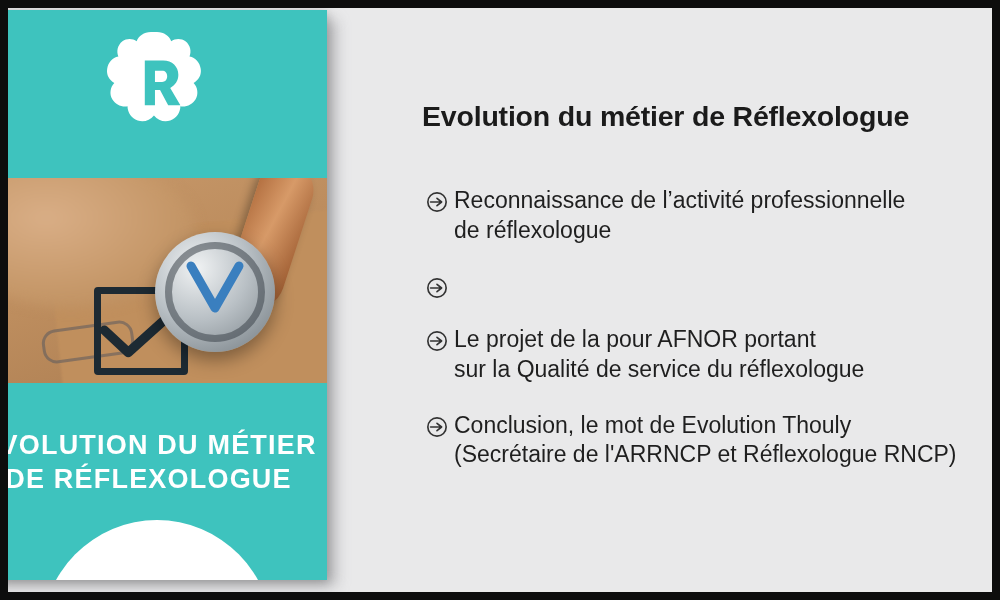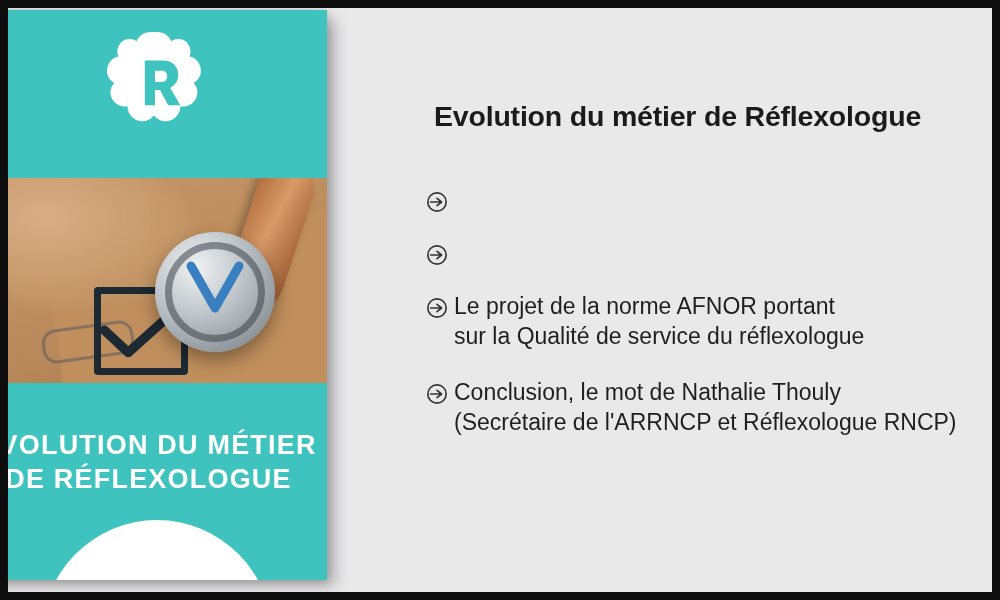--- a/index.html
+++ b/index.html
@@ -236,21 +236,21 @@
   
   .content {
     position: absolute;
     left: 410px;
     top: 0;
     right: 0;
     bottom: 0;
   }
   .slide-title {
     position: absolute;
-    left: 16px;
+    left: 4px;
     top: 92px;
     font-size: 28.5px;
     font-weight: bold;
     color: #1b1b1b;
     white-space: nowrap;
     letter-spacing: -0.2px;
   }
   .bullets {
     position: absolute;
     left: 8px;
@@ -341,44 +341,46 @@
 
       <div class="slide-title">Evolution du métier de Réflexologue</div>
 
       <div class="bullets">
 
         <div class="bullet">
           <svg class="bullet-icon" viewBox="0 0 24 24">
             <circle cx="12" cy="12" r="10" fill="none" stroke="#333" stroke-width="1.8"></circle>
             <path d="M5 12h11M12 8l5 4-5 4" fill="none" stroke="#333" stroke-width="1.8" stroke-linecap="round" stroke-linejoin="round"></path>
           </svg>
+          <div class="bullet-text">Reconnaissance de l’activité professionnelle
+de réflexologue</div>
         </div>
 
         <div class="bullet">
           <svg class="bullet-icon" viewBox="0 0 24 24">
             <circle cx="12" cy="12" r="10" fill="none" stroke="#333" stroke-width="1.8"></circle>
             <path d="M5 12h11M12 8l5 4-5 4" fill="none" stroke="#333" stroke-width="1.8" stroke-linecap="round" stroke-linejoin="round"></path>
           </svg>
         </div>
 
         <div class="bullet">
           <svg class="bullet-icon" viewBox="0 0 24 24">
             <circle cx="12" cy="12" r="10" fill="none" stroke="#333" stroke-width="1.8"></circle>
             <path d="M5 12h11M12 8l5 4-5 4" fill="none" stroke="#333" stroke-width="1.8" stroke-linecap="round" stroke-linejoin="round"></path>
           </svg>
-          <div class="bullet-text">Le projet de la norme AFNOR portant
+          <div class="bullet-text">Le projet de la pour AFNOR portant
 sur la Qualité de service du réflexologue</div>
         </div>
 
         <div class="bullet">
           <svg class="bullet-icon" viewBox="0 0 24 24">
             <circle cx="12" cy="12" r="10" fill="none" stroke="#333" stroke-width="1.8"></circle>
             <path d="M5 12h11M12 8l5 4-5 4" fill="none" stroke="#333" stroke-width="1.8" stroke-linecap="round" stroke-linejoin="round"></path>
           </svg>
-          <div class="bullet-text">Conclusion, le mot de Nathalie Thouly
+          <div class="bullet-text">Conclusion, le mot de Evolution Thouly
 (Secrétaire de l'ARRNCP et Réflexologue RNCP)</div>
         </div>
 
       </div>
     </div>
 
   </div>
 
   <div class="frame-top"></div>
   <div class="frame-bottom"></div>

